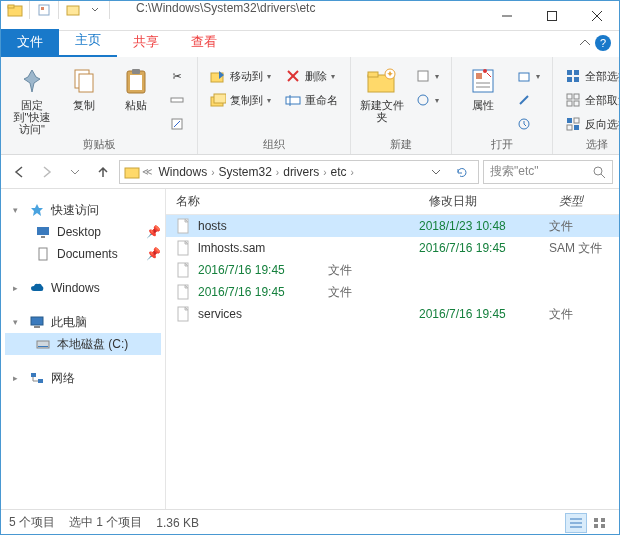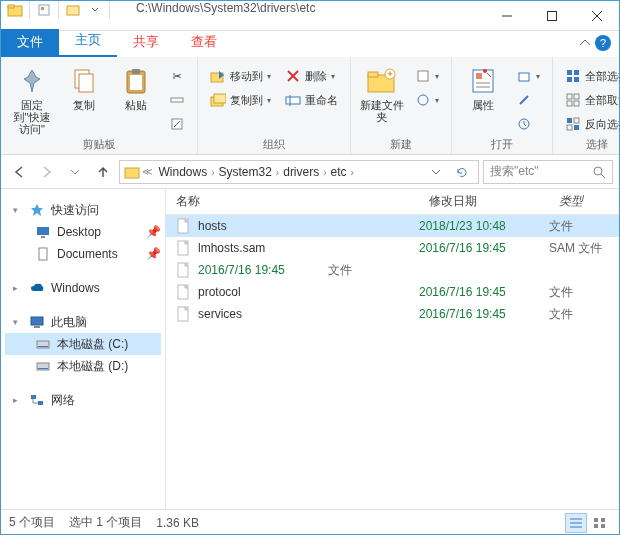--- a/index.html
+++ b/index.html
@@ -468,29 +468,20 @@
       </div>
     <div class="node sub sel">
         <span class="ticon">
           <svg width="14" height="14">
             <rect x="1" y="4" width="12" height="7" fill="#d0d8de" stroke="#888"></rect>
             <rect x="2" y="9" width="10" height="1" fill="#3a7abd"></rect>
           </svg>
         </span>
         <span>本地磁盘 (C:)</span>
       </div>
-    <div class="node sub">
-        <span class="ticon">
-          <svg width="14" height="14">
-            <rect x="1" y="4" width="12" height="7" fill="#d0d8de" stroke="#888"></rect>
-            <rect x="2" y="9" width="10" height="1" fill="#3a7abd"></rect>
-          </svg>
-        </span>
-        <span>本地磁盘 (D:)</span>
-      </div>
     <div class="spacer"></div>
     <div class="node">
         <span class="exp">▸</span>
         <span class="ticon">
           <svg width="14" height="14">
             <rect x="1" y="2" width="5" height="4" fill="#3a7abd"></rect>
             <rect x="8" y="8" width="5" height="4" fill="#3a7abd"></rect>
             <path d="M3 6 L3 10 L8 10" stroke="#888" fill="none"></path>
           </svg>
         </span>
@@ -537,21 +528,20 @@
           <span class="fdate">2016/7/16 19:45</span>
           <span class="ftype">文件</span>
         </div>
         <div class="row">
           <span class="ficon">
             <svg width="14" height="16">
               <rect x="2" y="1" width="10" height="14" fill="#fff" stroke="#bbb"></rect>
               <path d="M9 1 L12 4 L9 4 Z" fill="#ddd" stroke="#bbb"></path>
             </svg>
           </span>
-          <span class="fname">protocol</span>
           <span class="fdate">2016/7/16 19:45</span>
           <span class="ftype">文件</span>
         </div>
         <div class="row">
           <span class="ficon">
             <svg width="14" height="16">
               <rect x="2" y="1" width="10" height="14" fill="#fff" stroke="#bbb"></rect>
               <path d="M9 1 L12 4 L9 4 Z" fill="#ddd" stroke="#bbb"></path>
             </svg>
           </span>

